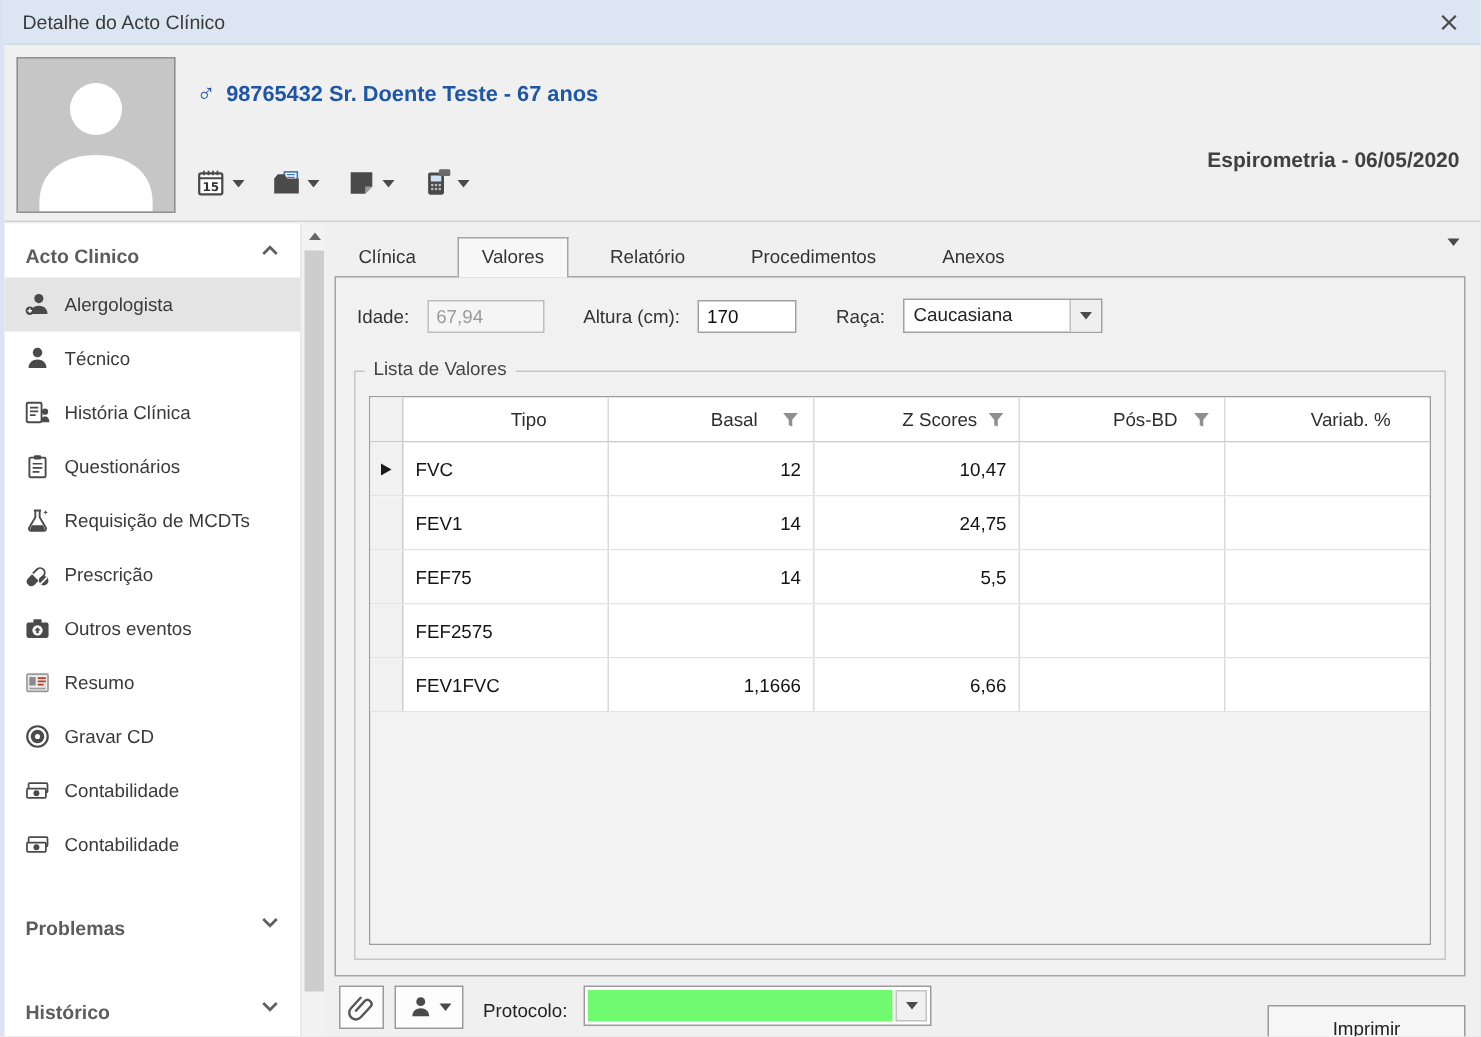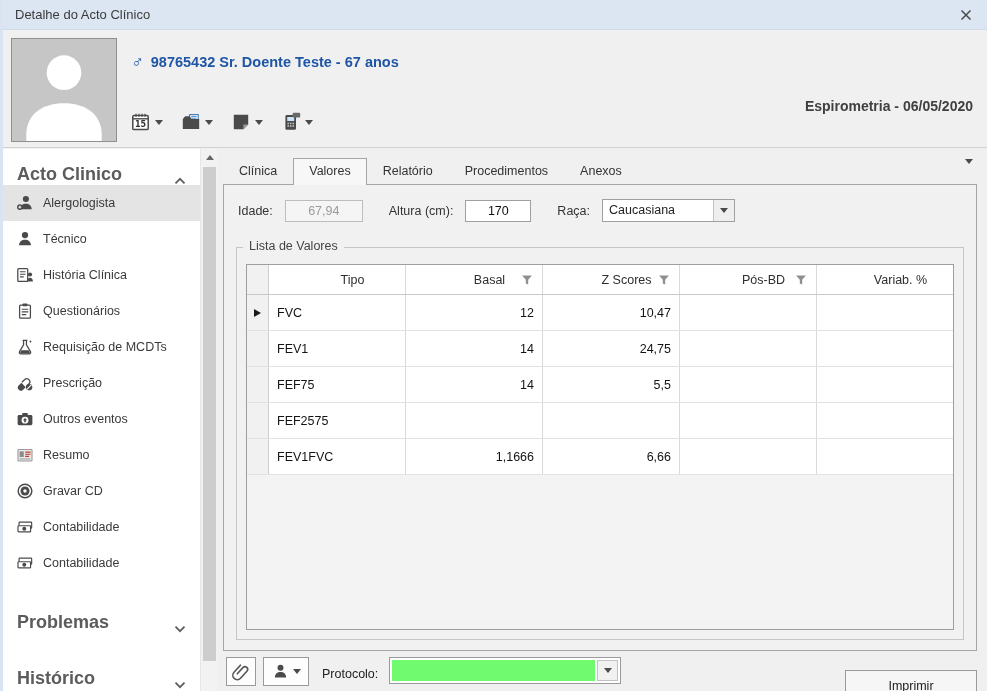--- a/index.html
+++ b/index.html
@@ -20,43 +20,43 @@
   .patient-line{ position:absolute; left:128px; top:22px; display:flex; align-items:baseline; gap:7px;}
   .gender{ font-size:17px; font-weight:bold; color:#1e55a5; }
   .pname{ font-size:14.5px; font-weight:bold; color:#1e55a5; }
   .exam{ position:absolute; right:14px; top:68px; font-size:14px; font-weight:bold; color:#404040; }
   .htoolbar{ position:absolute; left:128px; top:82px; display:flex; gap:18px;}
   .hbtn{ display:flex; align-items:center; gap:4px; cursor:pointer;}
   .caret{ width:0; height:0; border-left:4px solid transparent; border-right:4px solid transparent; border-top:5px solid #4a4a4a;}
   
   .body{ position:absolute; top:149px; left:0; right:0; bottom:0; display:flex;}
   .sidebar{ width:197px; background:#ffffff; }
-  .nav-header{ height:36px; display:flex; align-items:flex-end; padding:0 14px; font-weight:bold; font-size:18px; color:#5c5c5c; cursor:pointer;}
+  .nav-header{ height:36px; display:flex; align-items:flex-start; padding:14px 14px; font-weight:bold; font-size:13px; color:#5c5c5c; cursor:pointer;}
   .nav-header .chev{ margin-left:auto; }
   .nav-item{ height:36px; display:flex; align-items:center; padding-left:13px; gap:9px; font-size:12.5px; color:#3a3a3a; cursor:pointer;}
   .nav-item.selected{ background:#e4e4e4; }
   .nav-item svg{ flex:0 0 auto; }
   .mt16{ margin-top:16px; } .mt20{ margin-top:20px; }
   
   .vscroll{ width:17px; background:#f2f2f2; position:relative; border-left:1px solid #e6e6e6;}
   .vs-up{ position:absolute; top:0; left:0; width:17px; height:17px; display:flex; align-items:center; justify-content:center;}
   .tri-up{ width:0;height:0;border-left:4px solid transparent;border-right:4px solid transparent;border-bottom:5px solid #666;}
   .vs-thumb{ position:absolute; top:18px; left:2px; width:13px; height:494px; background:#cdcdcd;}
   
   .main{ flex:1; position:relative; background:#f0f0f0;}
-  .tabbar{ position:absolute; top:9px; left:6px; right:10px; height:26px; display:flex; align-items:flex-end; z-index:2;}
+  .tabbar{ position:absolute; top:9px; left:6px; right:10px; height:26px; display:flex; align-items:flex-end; z-index:2;gap:12px;}
   .tab{ padding:5px 15px 6px 15px; font-size:12.5px; color:#333; cursor:pointer; border:1px solid transparent; border-bottom:none;}
   .tab.selected{ background:#f7f7f7; border:1px solid #a5a5a5; border-bottom:none; padding-bottom:7px; margin-bottom:-1px;}
   .tab-overflow{ margin-left:auto; padding:6px 4px; cursor:pointer;}
   .page{ position:absolute; top:35px; left:6px; right:10px; bottom:40px; border:1px solid #a5a5a5; background:#f1f1f1;}
   
   .fields{ position:absolute; top:14px; left:14px; right:14px; display:flex; align-items:center; gap:12px;}
   .flabel{ font-size:12.5px; color:#333; }
   input.box{ height:22px; border:1px solid #a0a0a0; background:#fff; font-family:"Liberation Sans",sans-serif;
-    font-size:12.5px; text-align:center; padding:0 5px; color:#111;}
+    font-size:12.5px; text-align:left; padding:0 5px; color:#111;}
   input.box:disabled{ background:#f5f5f5; border-color:#bdbdbd; color:#9b9b9b; }
   .w78{ width:78px; margin-right:14px;} .w66{ width:66px; margin-right:14px;}
   .combo{ display:flex; height:23px; border:1px solid #a0a0a0; background:#fff; width:133px;}
   .combo .ctext{ flex:1; font-size:12.5px; color:#222; padding:3px 6px; white-space:nowrap; overflow:hidden;}
   .combo .cbtn{ width:21px; border-left:1px solid #c2c2c2; background:#efefef; display:flex; align-items:center; justify-content:center; cursor:pointer;}
   
   .groupbox{ position:absolute; top:62px; left:12px; right:12px; bottom:10px; border:1px solid #c6c6c6;}
   .legend{ position:absolute; top:-9px; left:6px; background:#f1f1f1; padding:0 6px; font-size:12.5px; color:#444;}
   
   .grid{ position:absolute; top:16px; left:9px; right:9px; bottom:9px; border:1px solid #9e9e9e; background:#f5f5f5; display:flex; flex-direction:column;}

